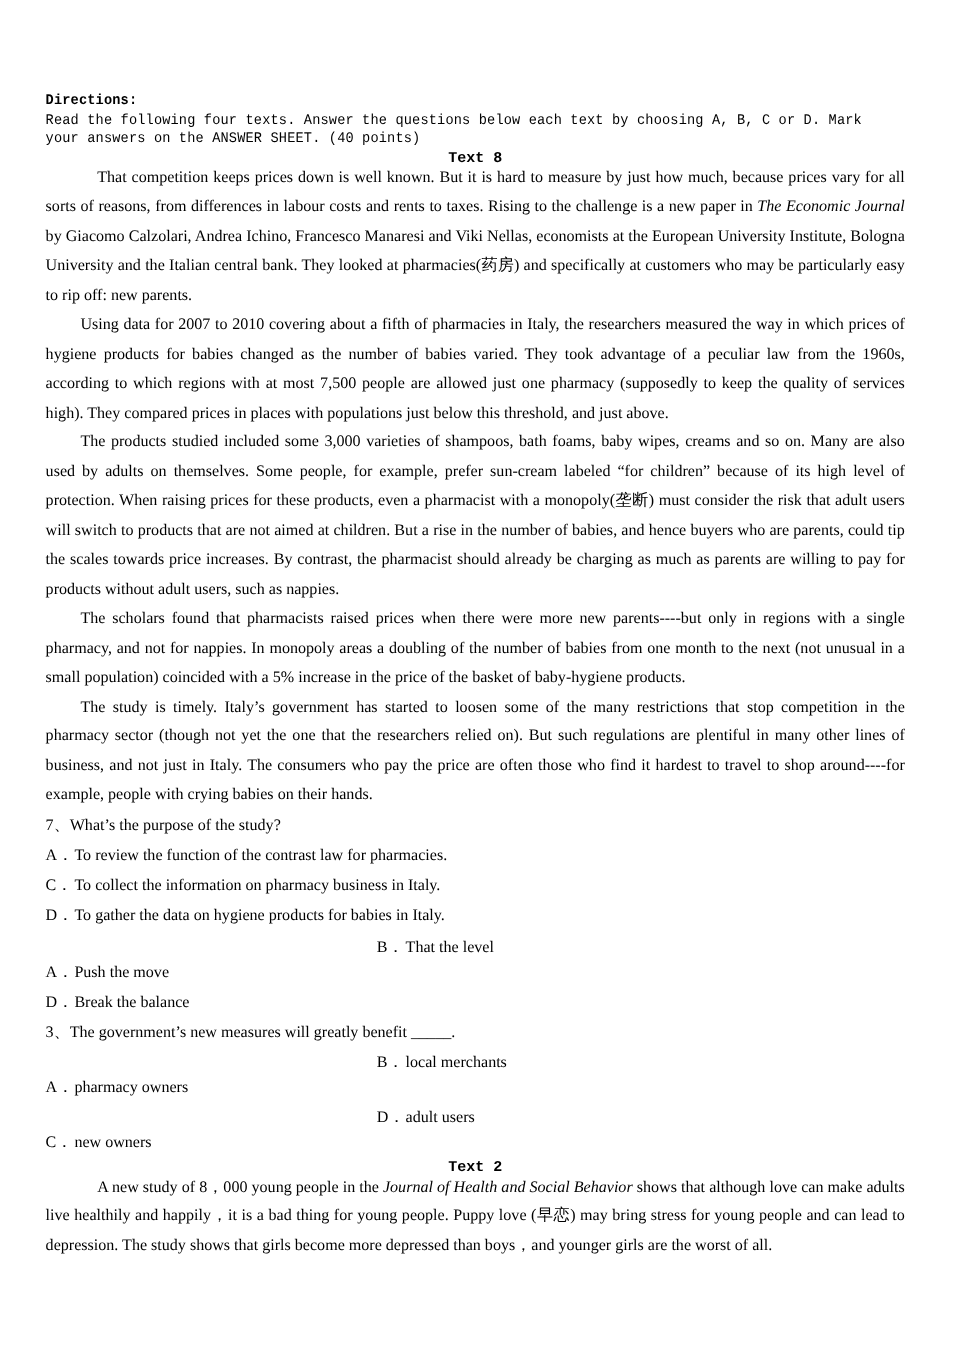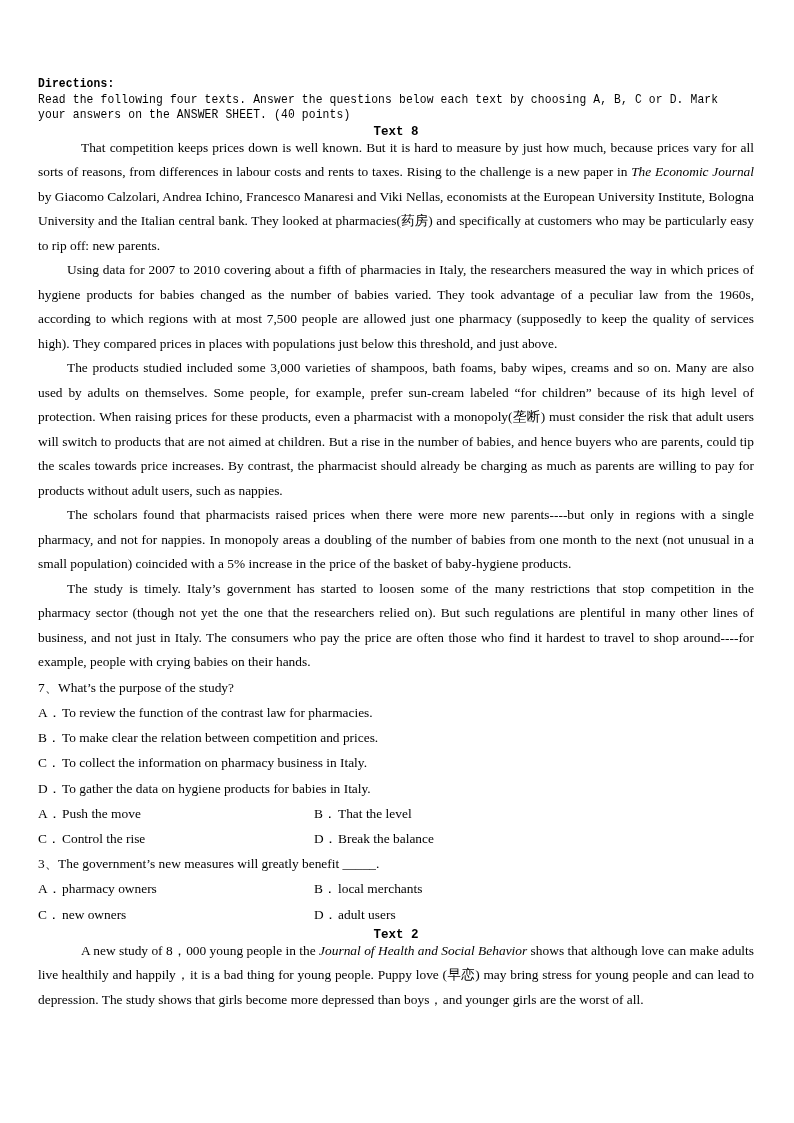--- a/index.html
+++ b/index.html
@@ -7,21 +7,21 @@
     .page { position: absolute; left: 38px; top: 77px; width: 716px; }
     .mono { font-family: "Liberation Mono", "DejaVu Sans Mono", monospace; font-size: 12.2px; line-height: 15.6px; letter-spacing: 0.15px; transform: scaleX(0.93); transform-origin: left; white-space: nowrap; }
     .dir-title { font-weight: bold; }
     .heading { font-family: "Liberation Mono", "DejaVu Sans Mono", monospace; font-weight: bold; font-size: 12.5px; line-height: 16px; text-align: center; width: 716px; }
     .serif { font-family: "Liberation Serif", "DejaVu Serif", serif; font-size: 13.4px; line-height: 24.5px; text-align: justify; }
     .para { margin: 0; text-indent: 29px; }
     .para.indent-wide { text-indent: 43px; }
     .q { font-family: "Liberation Serif", "DejaVu Serif", serif; font-size: 13.4px; line-height: 25.2px; margin: 0; }
     .opts-row { display: flex; }
     .opt { font-family: "Liberation Serif", "DejaVu Serif", serif; font-size: 13.4px; line-height: 25.2px; }
-    .opt.half { width: 276px; }
+    .opt.half { width: 276px; margin-top: 21px; }
     .opt-letter { display: inline-block; width: 24px; }
     i { font-style: italic; }
   </style>
 </head>
 <body>
 
 <div class="page">
 
   <div>
     <div class="mono dir-title">Directions:</div>
@@ -36,32 +36,30 @@
       <p class="para indent-wide"><span>That competition keeps prices down is well known. But it is hard to measure by just how much, because prices vary for all sorts of reasons, from differences in labour costs and rents to taxes. Rising to the challenge is a new paper in </span><i>The Economic Journal</i><span> by Giacomo Calzolari, Andrea Ichino, Francesco Manaresi and Viki Nellas, economists at the European University Institute, Bologna University and the Italian central bank. They looked at pharmacies(药房) and specifically at customers who may be particularly easy to rip off: new parents.</span></p>
       <p class="para">Using data for 2007 to 2010 covering about a fifth of pharmacies in Italy, the researchers measured the way in which prices of hygiene products for babies changed as the number of babies varied. They took advantage of a peculiar law from the 1960s, according to which regions with at most 7,500 people are allowed just one pharmacy (supposedly to keep the quality of services high). They compared prices in places with populations just below this threshold, and just above.</p>
       <p class="para">The products studied included some 3,000 varieties of shampoos, bath foams, baby wipes, creams and so on. Many are also used by adults on themselves. Some people, for example, prefer sun-cream labeled “for children” because of its high level of protection. When raising prices for these products, even a pharmacist with a monopoly(垄断) must consider the risk that adult users will switch to products that are not aimed at children. But a rise in the number of babies, and hence buyers who are parents, could tip the scales towards price increases. By contrast, the pharmacist should already be charging as much as parents are willing to pay for products without adult users, such as nappies.</p>
       <p class="para">The scholars found that pharmacists raised prices when there were more new parents----but only in regions with a single pharmacy, and not for nappies. In monopoly areas a doubling of the number of babies from one month to the next (not unusual in a small population) coincided with a 5% increase in the price of the basket of baby-hygiene products.</p>
       <p class="para">The study is timely. Italy’s government has started to loosen some of the many restrictions that stop competition in the pharmacy sector (though not yet the one that the researchers relied on). But such regulations are plentiful in many other lines of business, and not just in Italy. The consumers who pay the price are often those who find it hardest to travel to shop around----for example, people with crying babies on their hands.</p>
     </div>
 
     <div>
       <p class="q">7、What’s the purpose of the study?</p>
       <div class="opt"><span class="opt-letter">A．</span><span>To review the function of the contrast law for pharmacies.</span></div>
-      <div class="opt"><span class="opt-letter">B．</span><span>To make clear the relation between competition and prices.</span></div>
       <div class="opt"><span class="opt-letter">C．</span><span>To collect the information on pharmacy business in Italy.</span></div>
       <div class="opt"><span class="opt-letter">D．</span><span>To gather the data on hygiene products for babies in Italy.</span></div>
     </div>
 
     <div>
       <div class="opts-row">
         <div class="opt half"><span class="opt-letter">A．</span><span>Push the move</span></div>
         <div class="opt"><span class="opt-letter">B．</span><span>That the level</span></div>
       </div>
       <div class="opts-row">
-        <div class="opt half"><span class="opt-letter">C．</span><span>Control the rise</span></div>
         <div class="opt"><span class="opt-letter">D．</span><span>Break the balance</span></div>
       </div>
     </div>
 
     <div>
       <p class="q">3、The government’s new measures will greatly benefit _____.</p>
       <div class="opts-row">
         <div class="opt half"><span class="opt-letter">A．</span><span>pharmacy owners</span></div>
         <div class="opt"><span class="opt-letter">B．</span><span>local merchants</span></div>
       </div>

